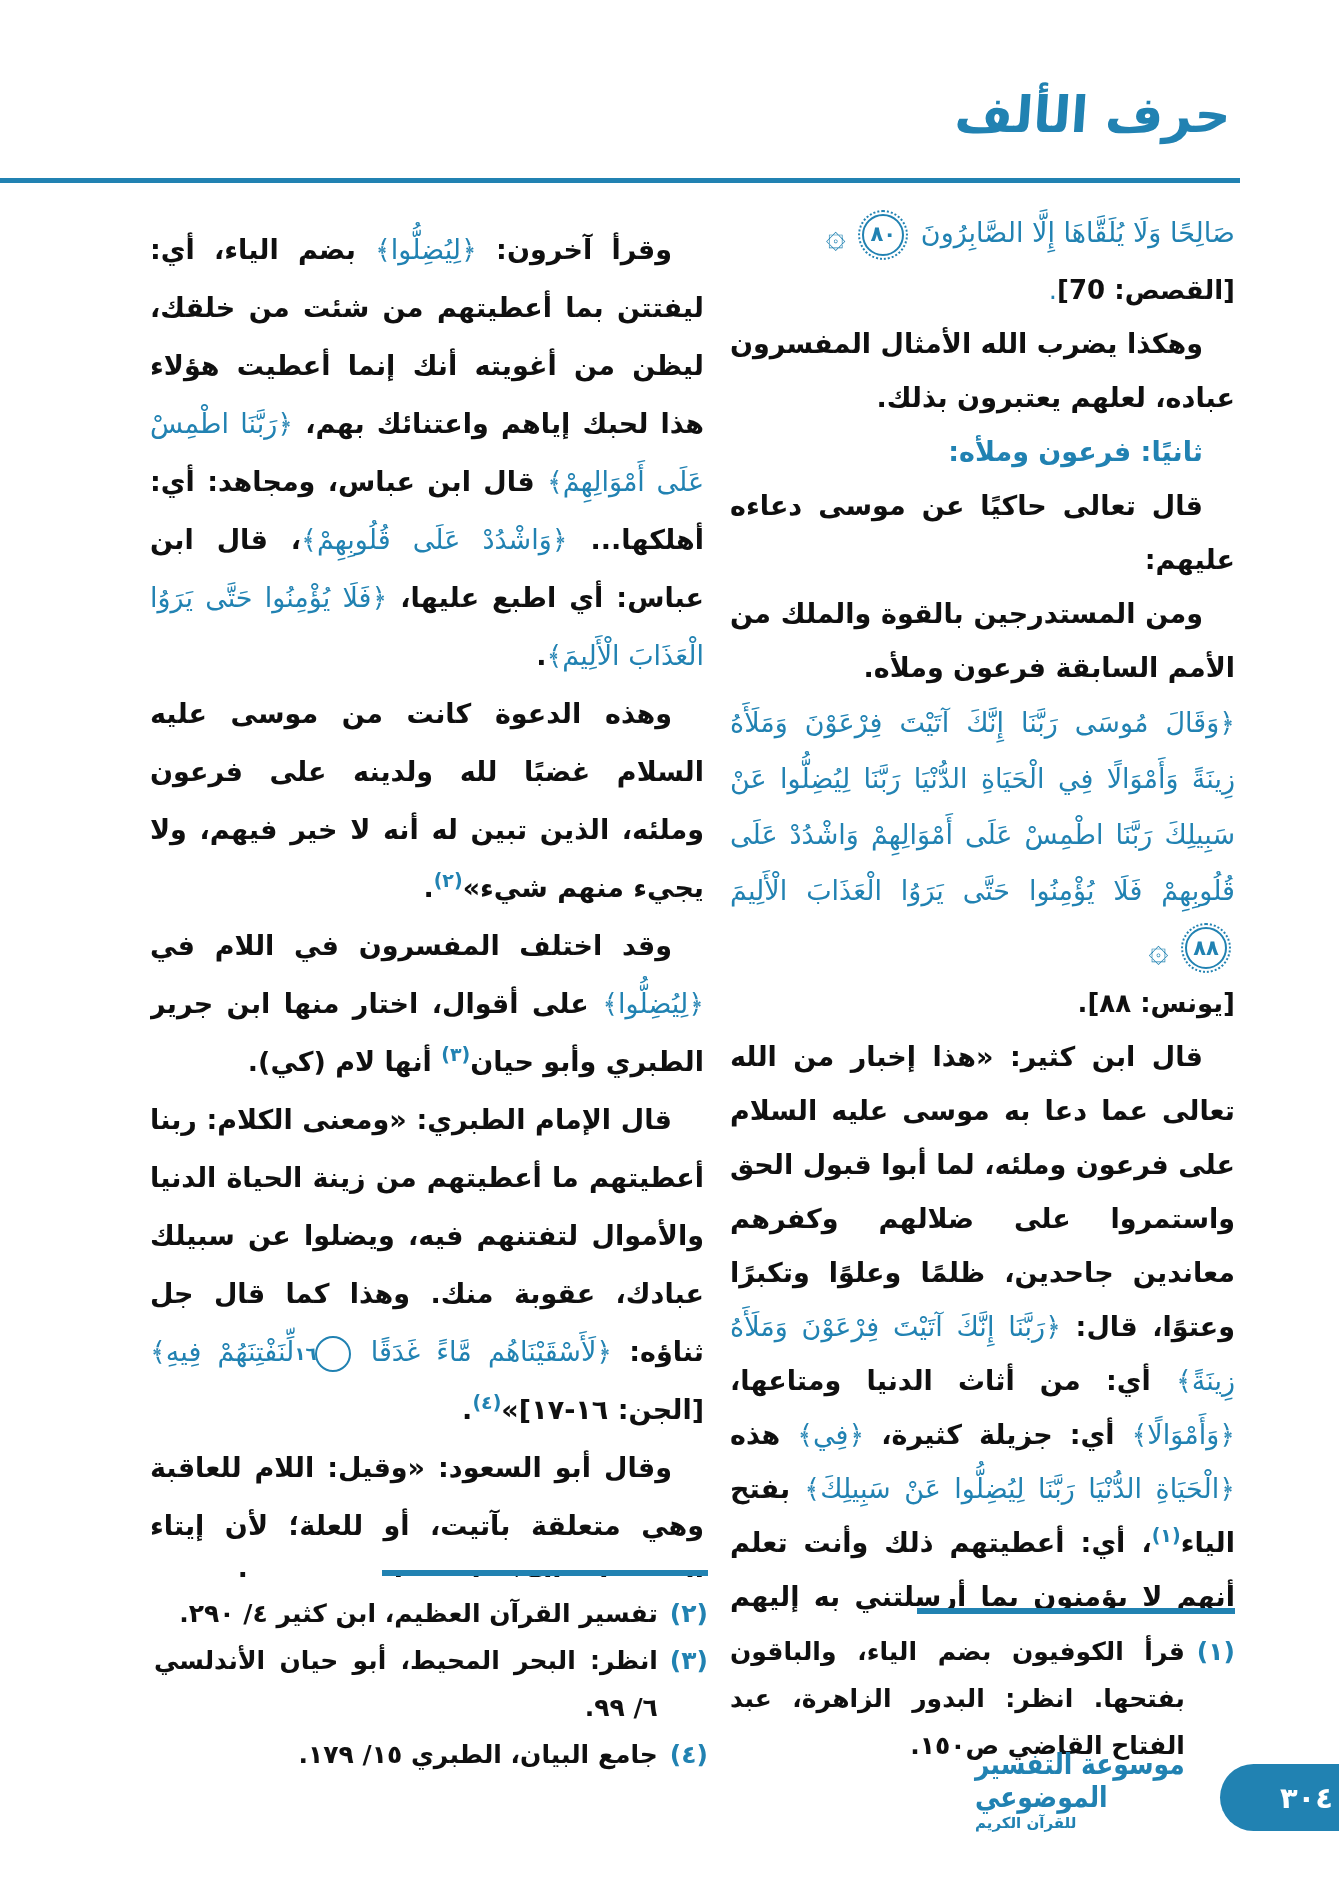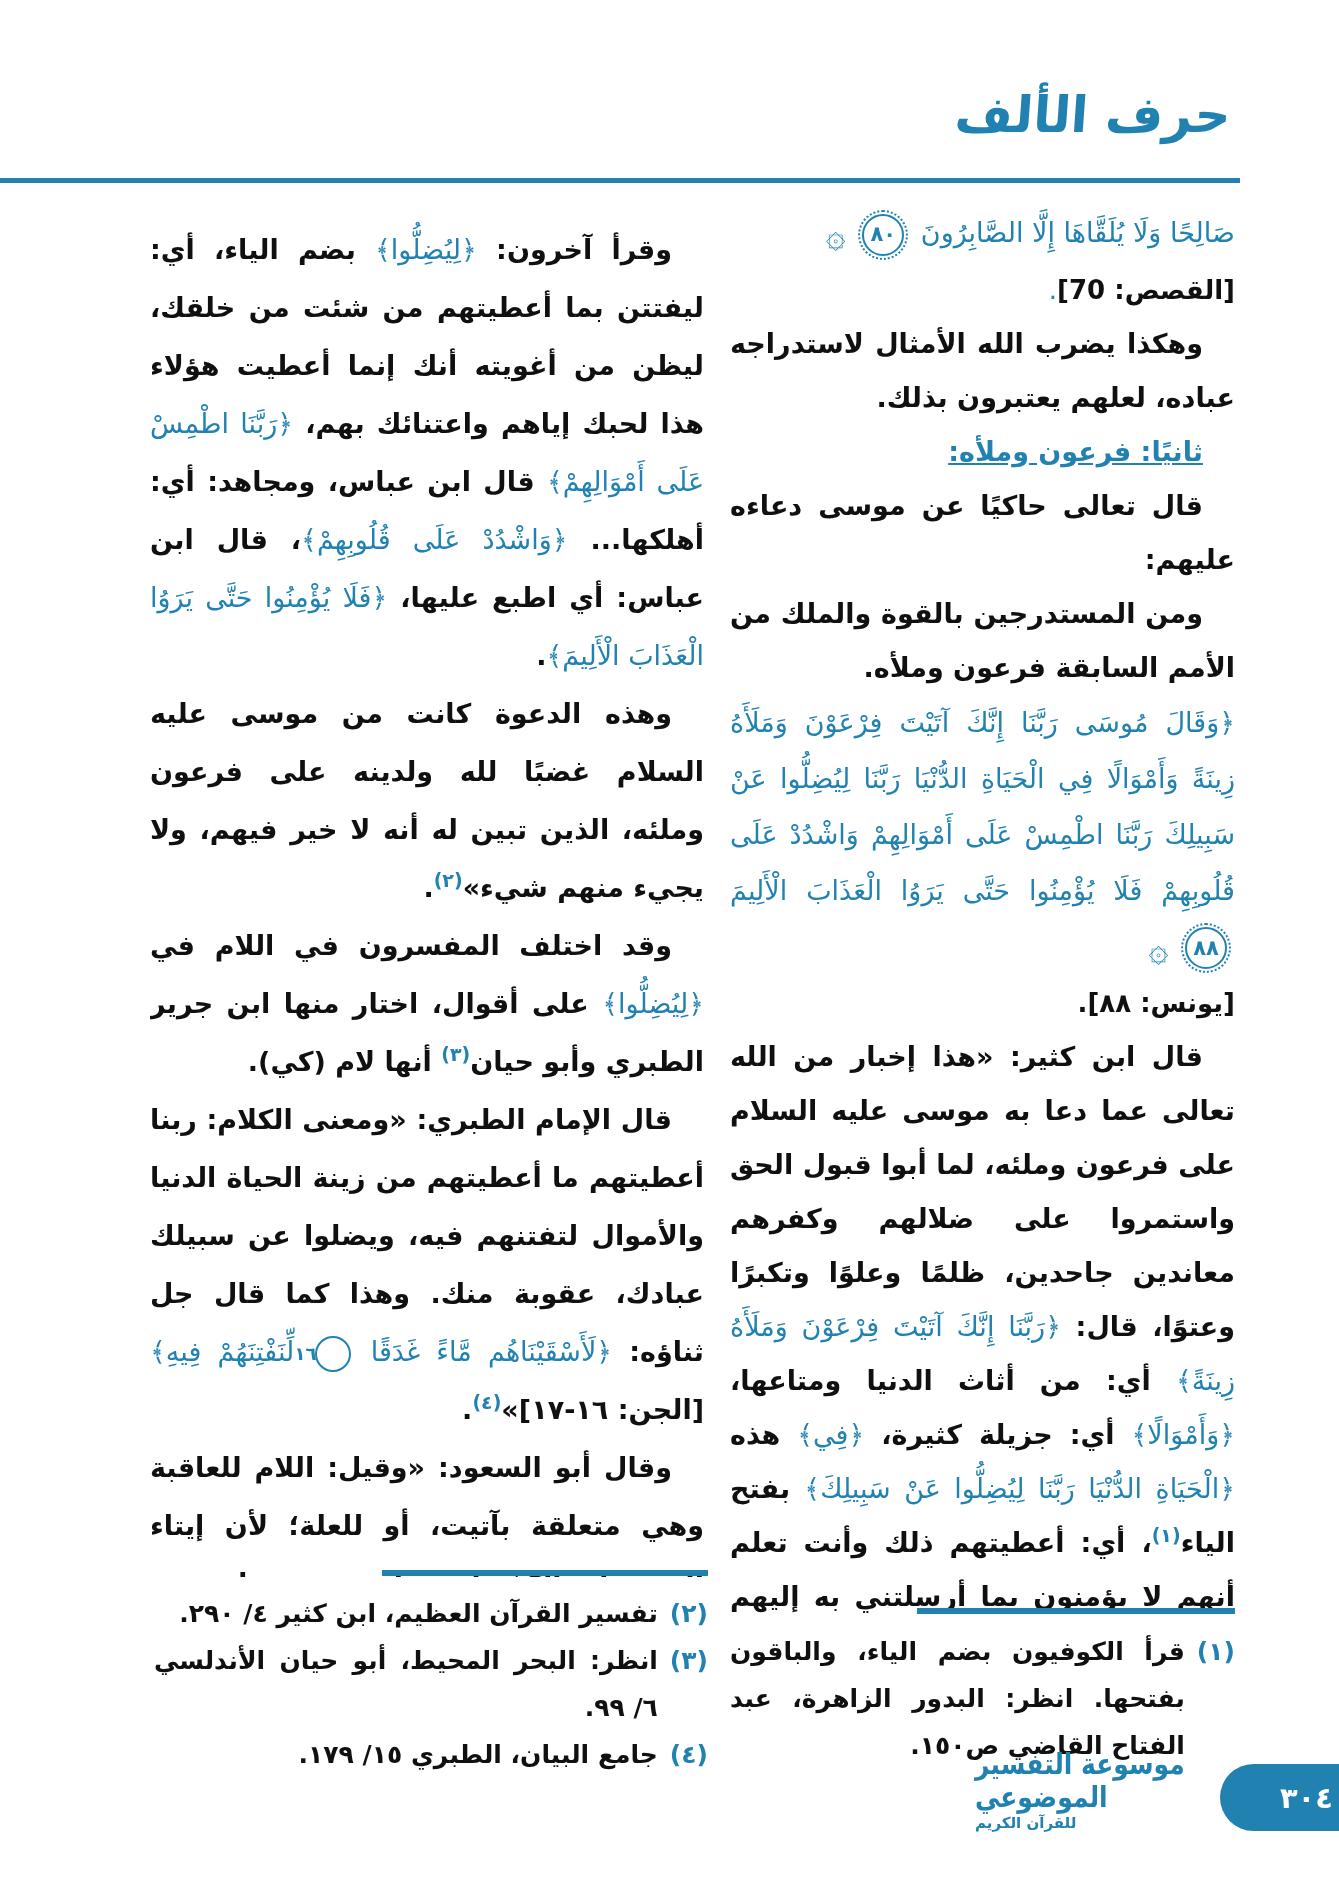--- a/index.html
+++ b/index.html
@@ -21,21 +21,21 @@
   .cols{ position:absolute; top:205px; right:104px; width:1085px; display:flex; gap:26px; align-items:flex-start; }
   .col{ overflow:hidden; }
   .col-r{ width:505px; max-height:1412px; }
   .col-l{ width:554px; max-height:1372px; padding-top:16px; }
   p{ margin:0; }
   .body{
     font-size:27px; font-weight:bold; line-height:54px;
     text-align:justify; text-justify:inter-word; text-indent:32px;
   }
   .col-l .body{ line-height:58px; }
-  .heading{ color:var(--accent);text-decoration:underline; }
+  .heading{ color:var(--accent); }
   .q{ color:var(--accent); font-weight:normal; }
   .sup{ color:var(--accent); font-size:19px; font-weight:bold; vertical-align:super; line-height:0; }
   .cite{ font-size:26px; font-weight:bold; line-height:54px; text-align:right; }
   .verse{ font-size:27px; line-height:56px; text-align:justify; text-justify:inter-word; }
   .ayah{
     display:inline-flex; align-items:center; justify-content:center;
     width:42px; height:42px; border:2px solid var(--accent); border-radius:50%;
     outline:2px dotted var(--accent); outline-offset:2px;
     color:var(--accent); font-size:21px; font-weight:bold;
     vertical-align:middle; margin:0 8px; line-height:1;
@@ -84,21 +84,21 @@
 
     <div class="col col-r">
       <p class="verse">
         <span class="q">صَالِحًا وَلَا يُلَقَّاهَا إِلَّا الصَّابِرُونَ</span>
         <span class="ayah">
             <span>٨٠</span>
           </span>
         <span class="rosette">۞</span>
       </p>
       <p class="cite"><span>[القصص: 70]</span><span class="q">.</span></p>
-      <p class="body">وهكذا يضرب الله الأمثال لاستدراجه عباده، لعلهم يعتبرون بذلك.</p>
+      <p class="body">وهكذا يضرب الله الأمثال المفسرون عباده، لعلهم يعتبرون بذلك.</p>
       <p class="body heading">ثانيًا: فرعون وملأه:</p>
       <p class="body">قال تعالى حاكيًا عن موسى دعاءه عليهم:</p>
       <p class="body">ومن المستدرجين بالقوة والملك من الأمم السابقة فرعون وملأه.</p>
       <p class="verse">
         <span class="q">﴿وَقَالَ مُوسَى رَبَّنَا إِنَّكَ آتَيْتَ فِرْعَوْنَ وَمَلَأَهُ زِينَةً وَأَمْوَالًا فِي الْحَيَاةِ الدُّنْيَا رَبَّنَا لِيُضِلُّوا عَنْ سَبِيلِكَ رَبَّنَا اطْمِسْ عَلَى أَمْوَالِهِمْ وَاشْدُدْ عَلَى قُلُوبِهِمْ فَلَا يُؤْمِنُوا حَتَّى يَرَوُا الْعَذَابَ الْأَلِيمَ</span>
         <span class="ayah">
             <span>٨٨</span>
           </span>
         <span class="rosette">۞</span>
       </p>

